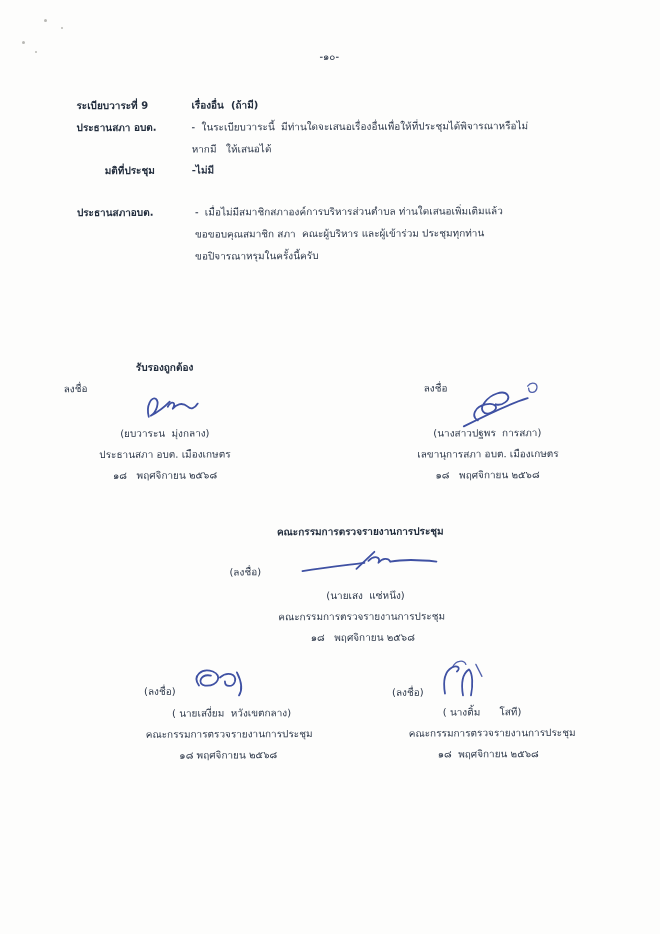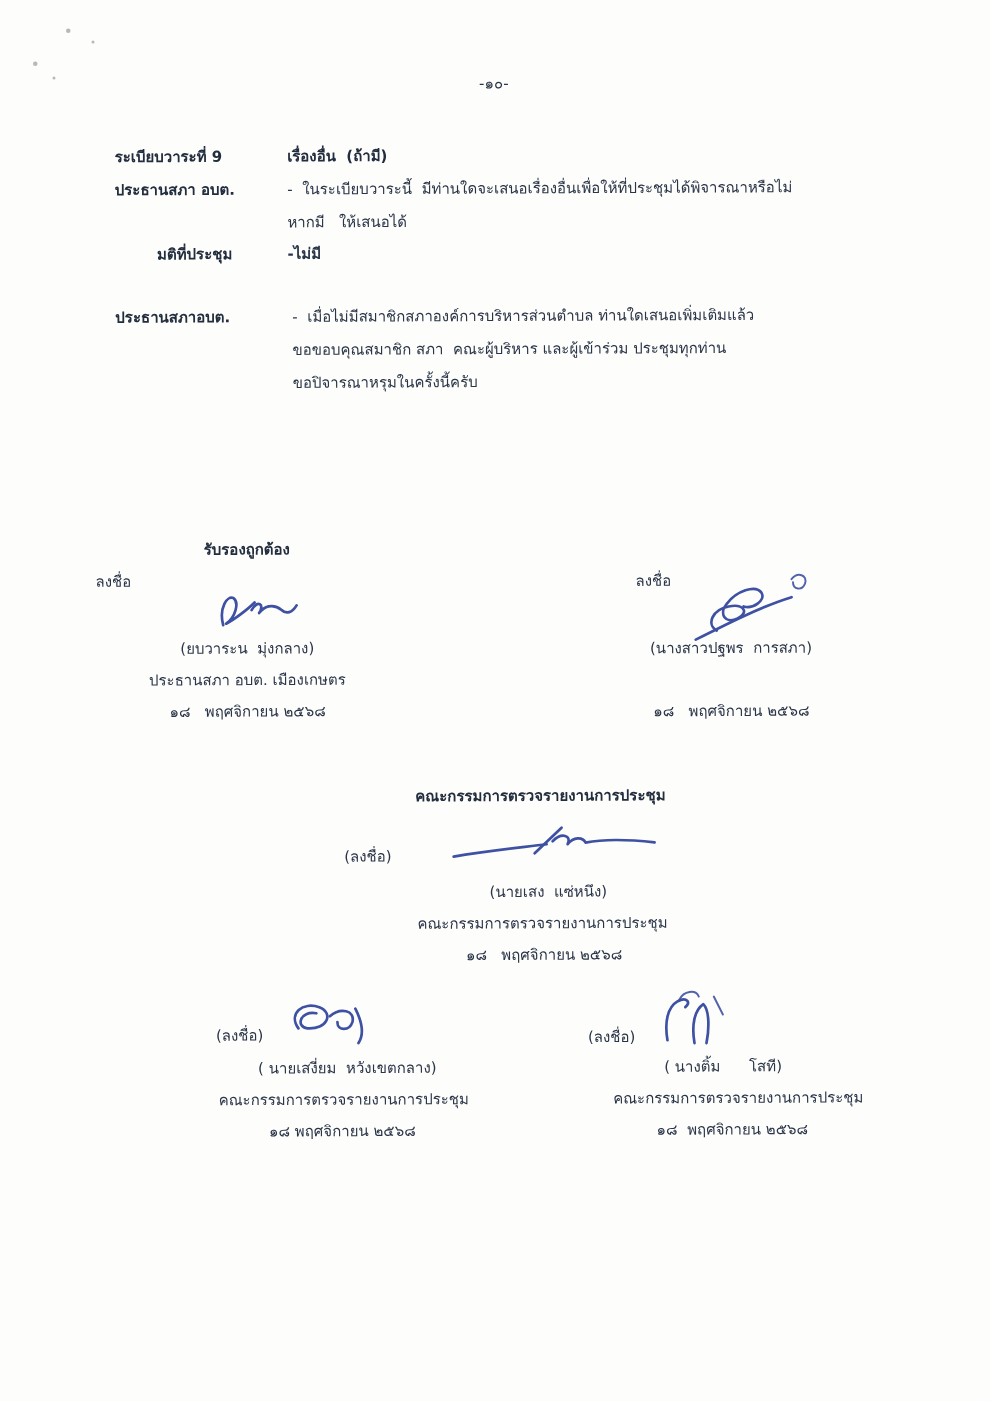--- a/index.html
+++ b/index.html
@@ -58,20 +58,21 @@
     <div class="abs ctr" style="left:58px;top:444px;width:214px;">ประธานสภา อบต. เมืองเกษตร</div>
     <div class="abs ctr" style="left:70px;top:465px;width:190px;">๑๘   พฤศจิกายน ๒๕๖๘</div>
 
     <div class="abs" style="left:424px;top:379px;">ลงชื่อ</div>
     <svg class="sig" style="left:448px;top:377px;" width="100" height="52" viewBox="0 0 100 52">
       <path d="M30 44 C23 40 27 30 38 28 C48 26 52 32 44 36 C36 40 31 33 37 26 C43 18 56 13 60 19 C63 24 54 30 48 28"></path>
       <path d="M16 50 C36 40 60 28 80 22"></path>
       <path class="thin" d="M80 10 C84 5 91 7 89 13 C87 18 81 17 81 12"></path>
     </svg>
     <div class="abs ctr" style="left:405px;top:424px;width:165px;">(นางสาวปฐพร  การสภา)</div>
+    <div class="abs ctr" style="left:398px;top:445px;width:180px;">เลขานุการสภา อบต. เมืองเกษตร</div>
     <div class="abs ctr" style="left:405px;top:466px;width:165px;">๑๘   พฤศจิกายน ๒๕๖๘</div>
 
     <div class="abs b ctr" style="left:240px;top:522px;width:240px;">คณะกรรมการตรวจรายงานการประชุม</div>
 
     <div class="abs" style="left:229px;top:562px;">(ลงชื่อ)</div>
     <svg class="sig" style="left:298px;top:548px;" width="142" height="30" viewBox="0 0 142 30">
       <path d="M4 23 C28 19 50 17 66 15"></path>
       <path d="M58 21 L76 4"></path>
       <path d="M70 13 C76 7 83 9 80 15 C84 10 90 10 92 14 C102 12 120 12 138 14"></path>
     </svg>

